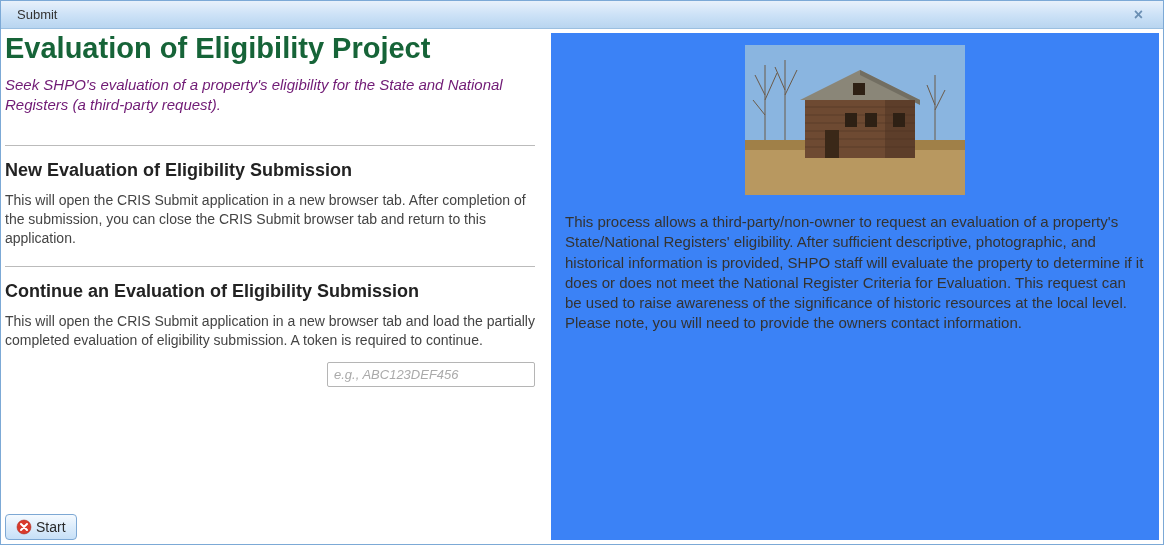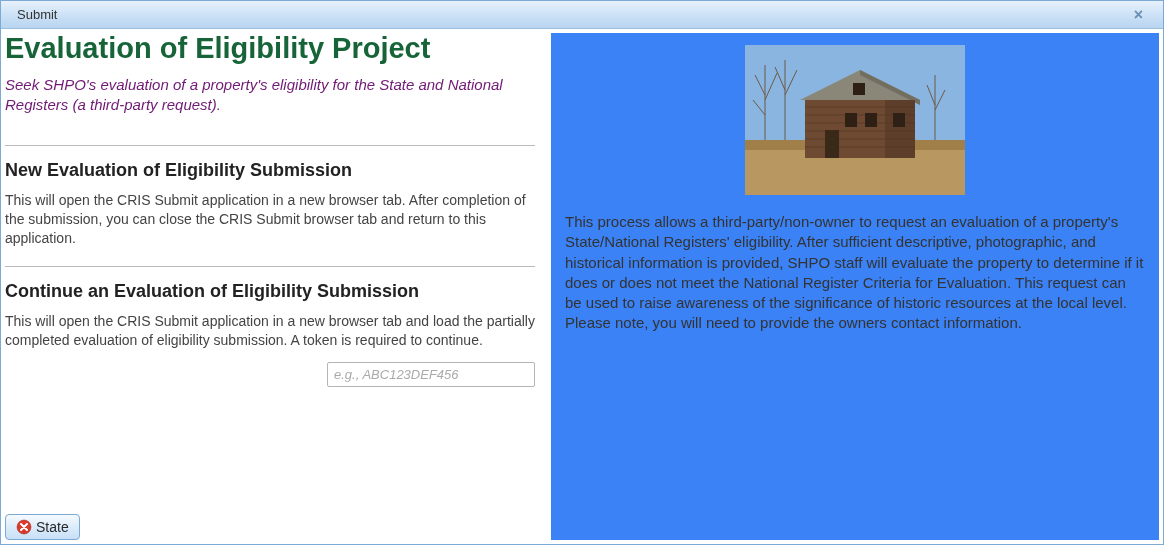--- a/index.html
+++ b/index.html
@@ -164,21 +164,21 @@
       <div class="button-row">
         <input type="text" class="token-input" placeholder="e.g., ABC123DEF456" style="">
       </div>
 
       <div class="footer-row">
         <button class="btn">
           <svg width="16" height="16" viewBox="0 0 16 16">
             <circle cx="8" cy="8" r="7" fill="#d93a2b" stroke="#a02015" stroke-width="0.5"></circle>
             <path d="M5 5 L11 11 M11 5 L5 11" stroke="#fff" stroke-width="2" stroke-linecap="round"></path>
           </svg>
-          <span>State</span>
+          <span>Start</span>
         </button>
       </div>
 
     </div>
 
     <div class="right-col">
       <div class="photo-wrap">
         <div class="photo">
           <svg class="house-svg" width="220" height="150" viewBox="0 0 220 150">
 

